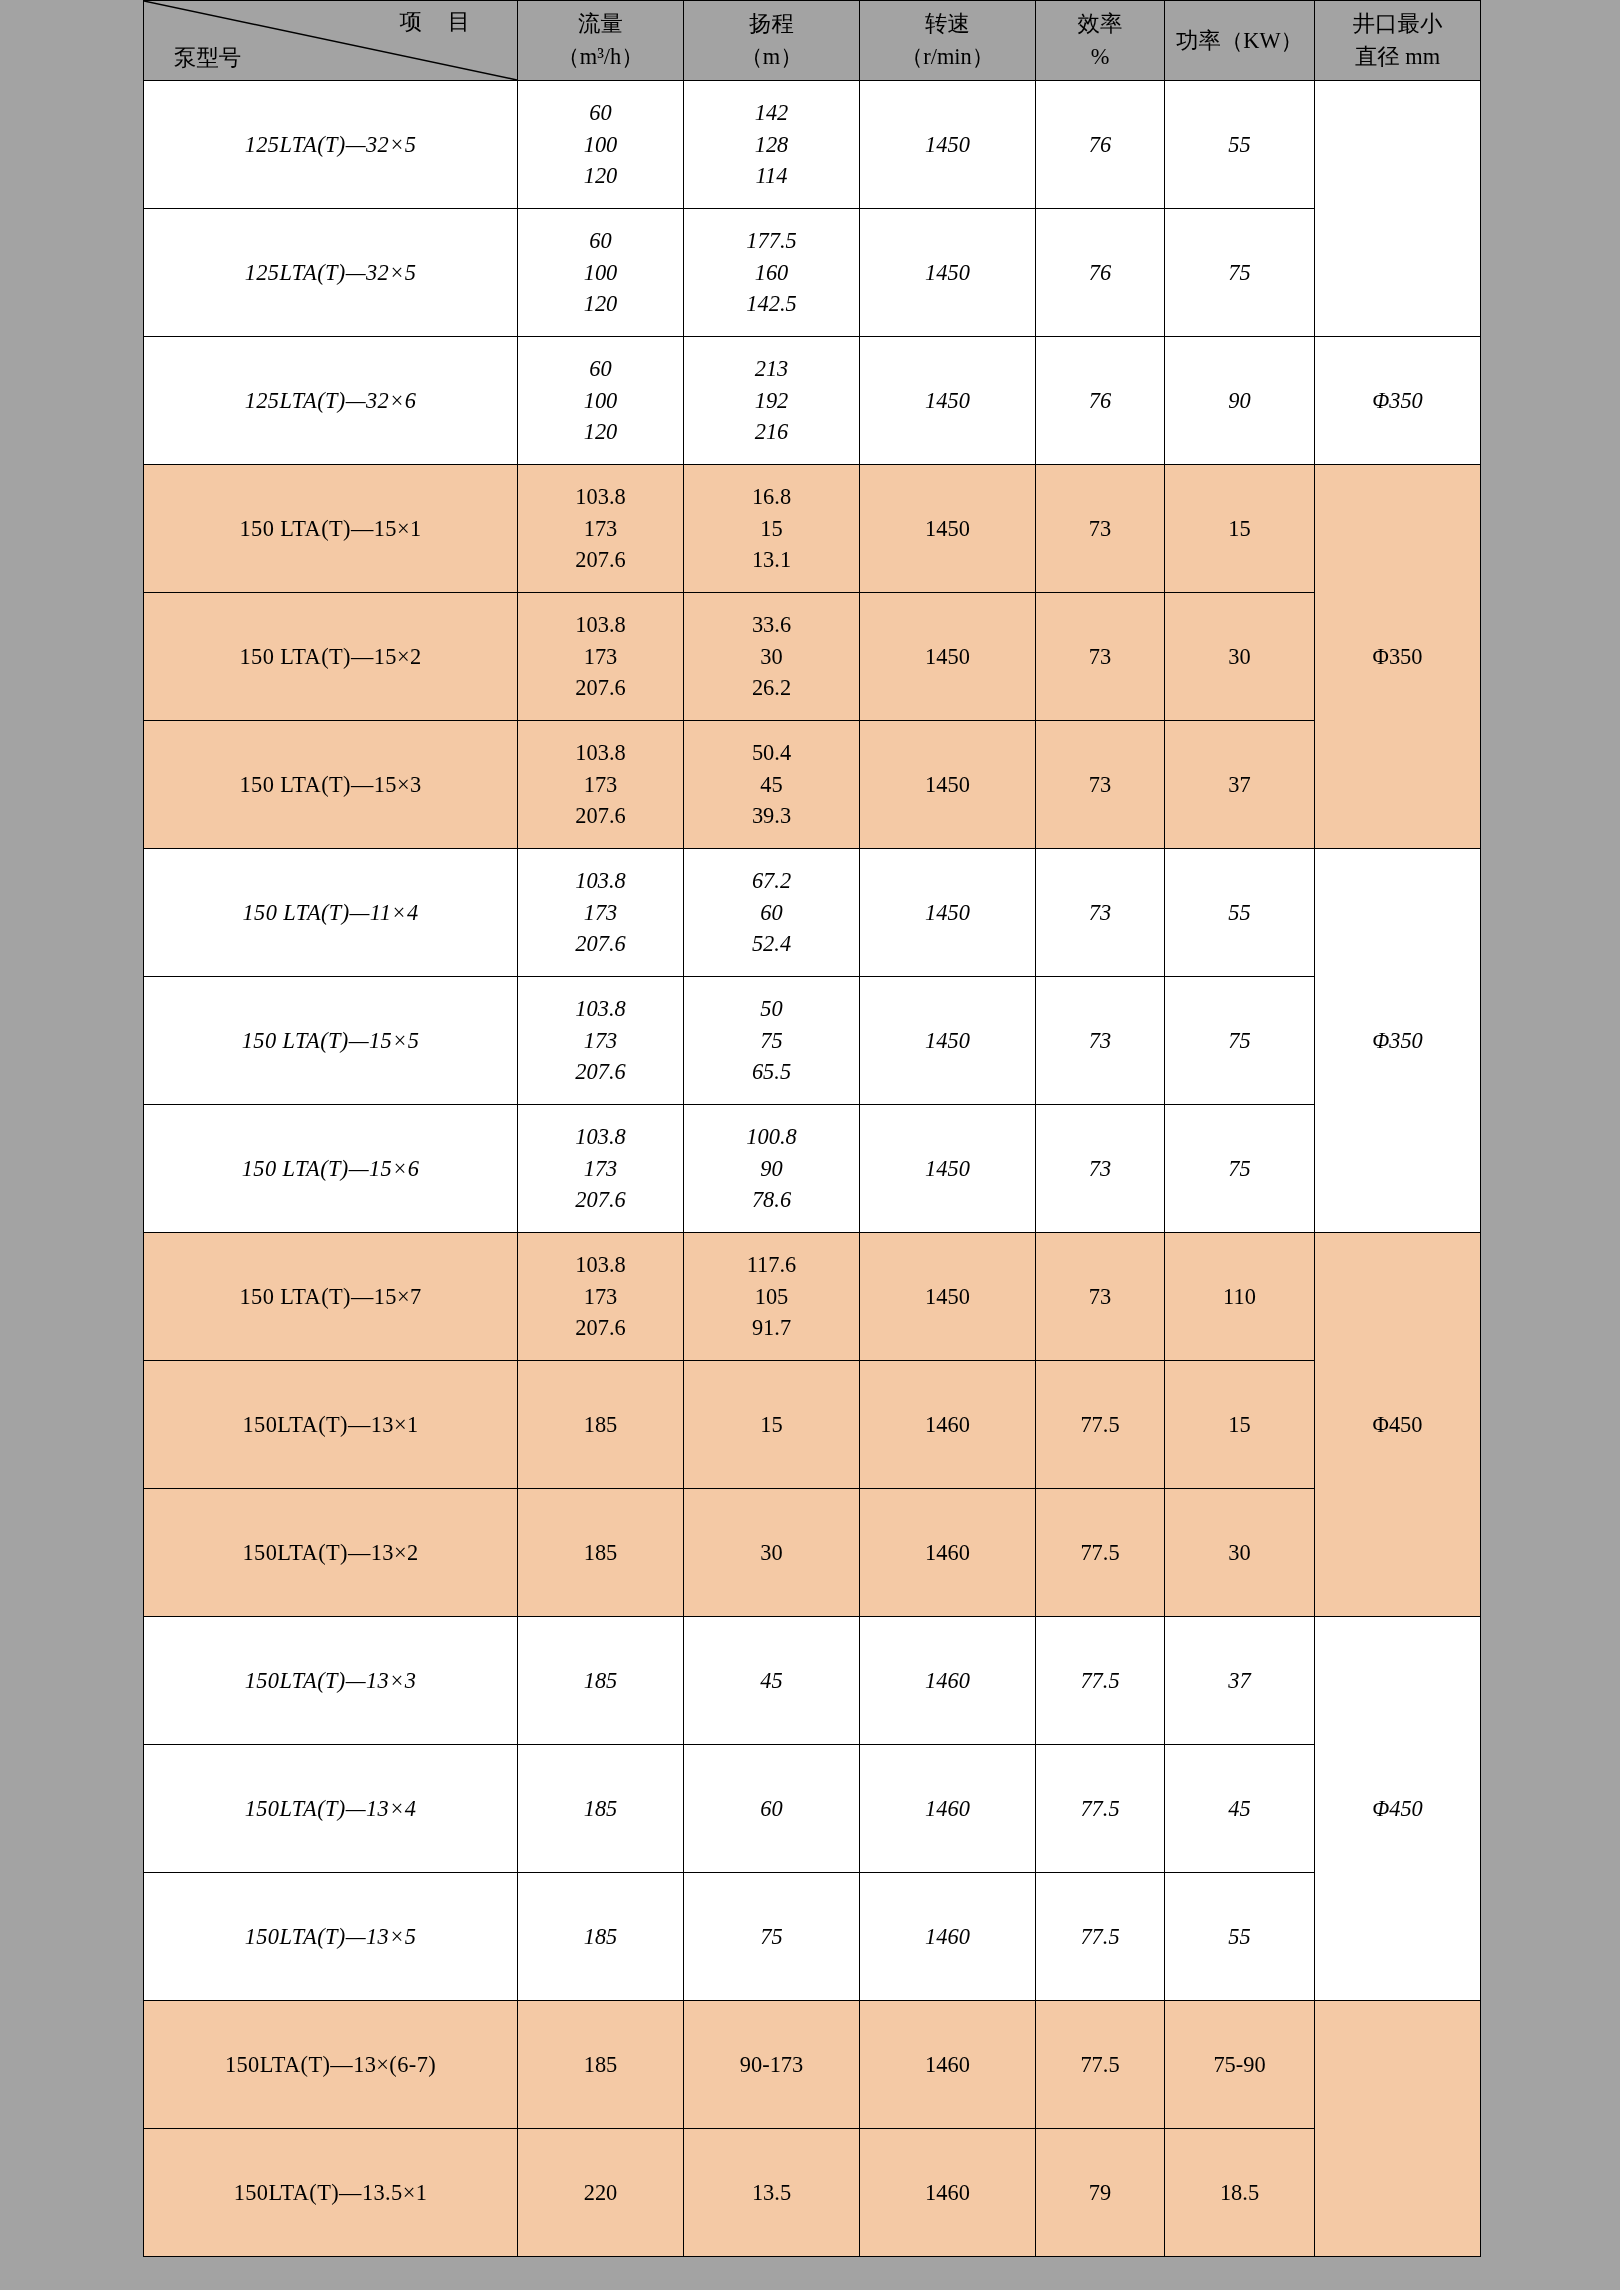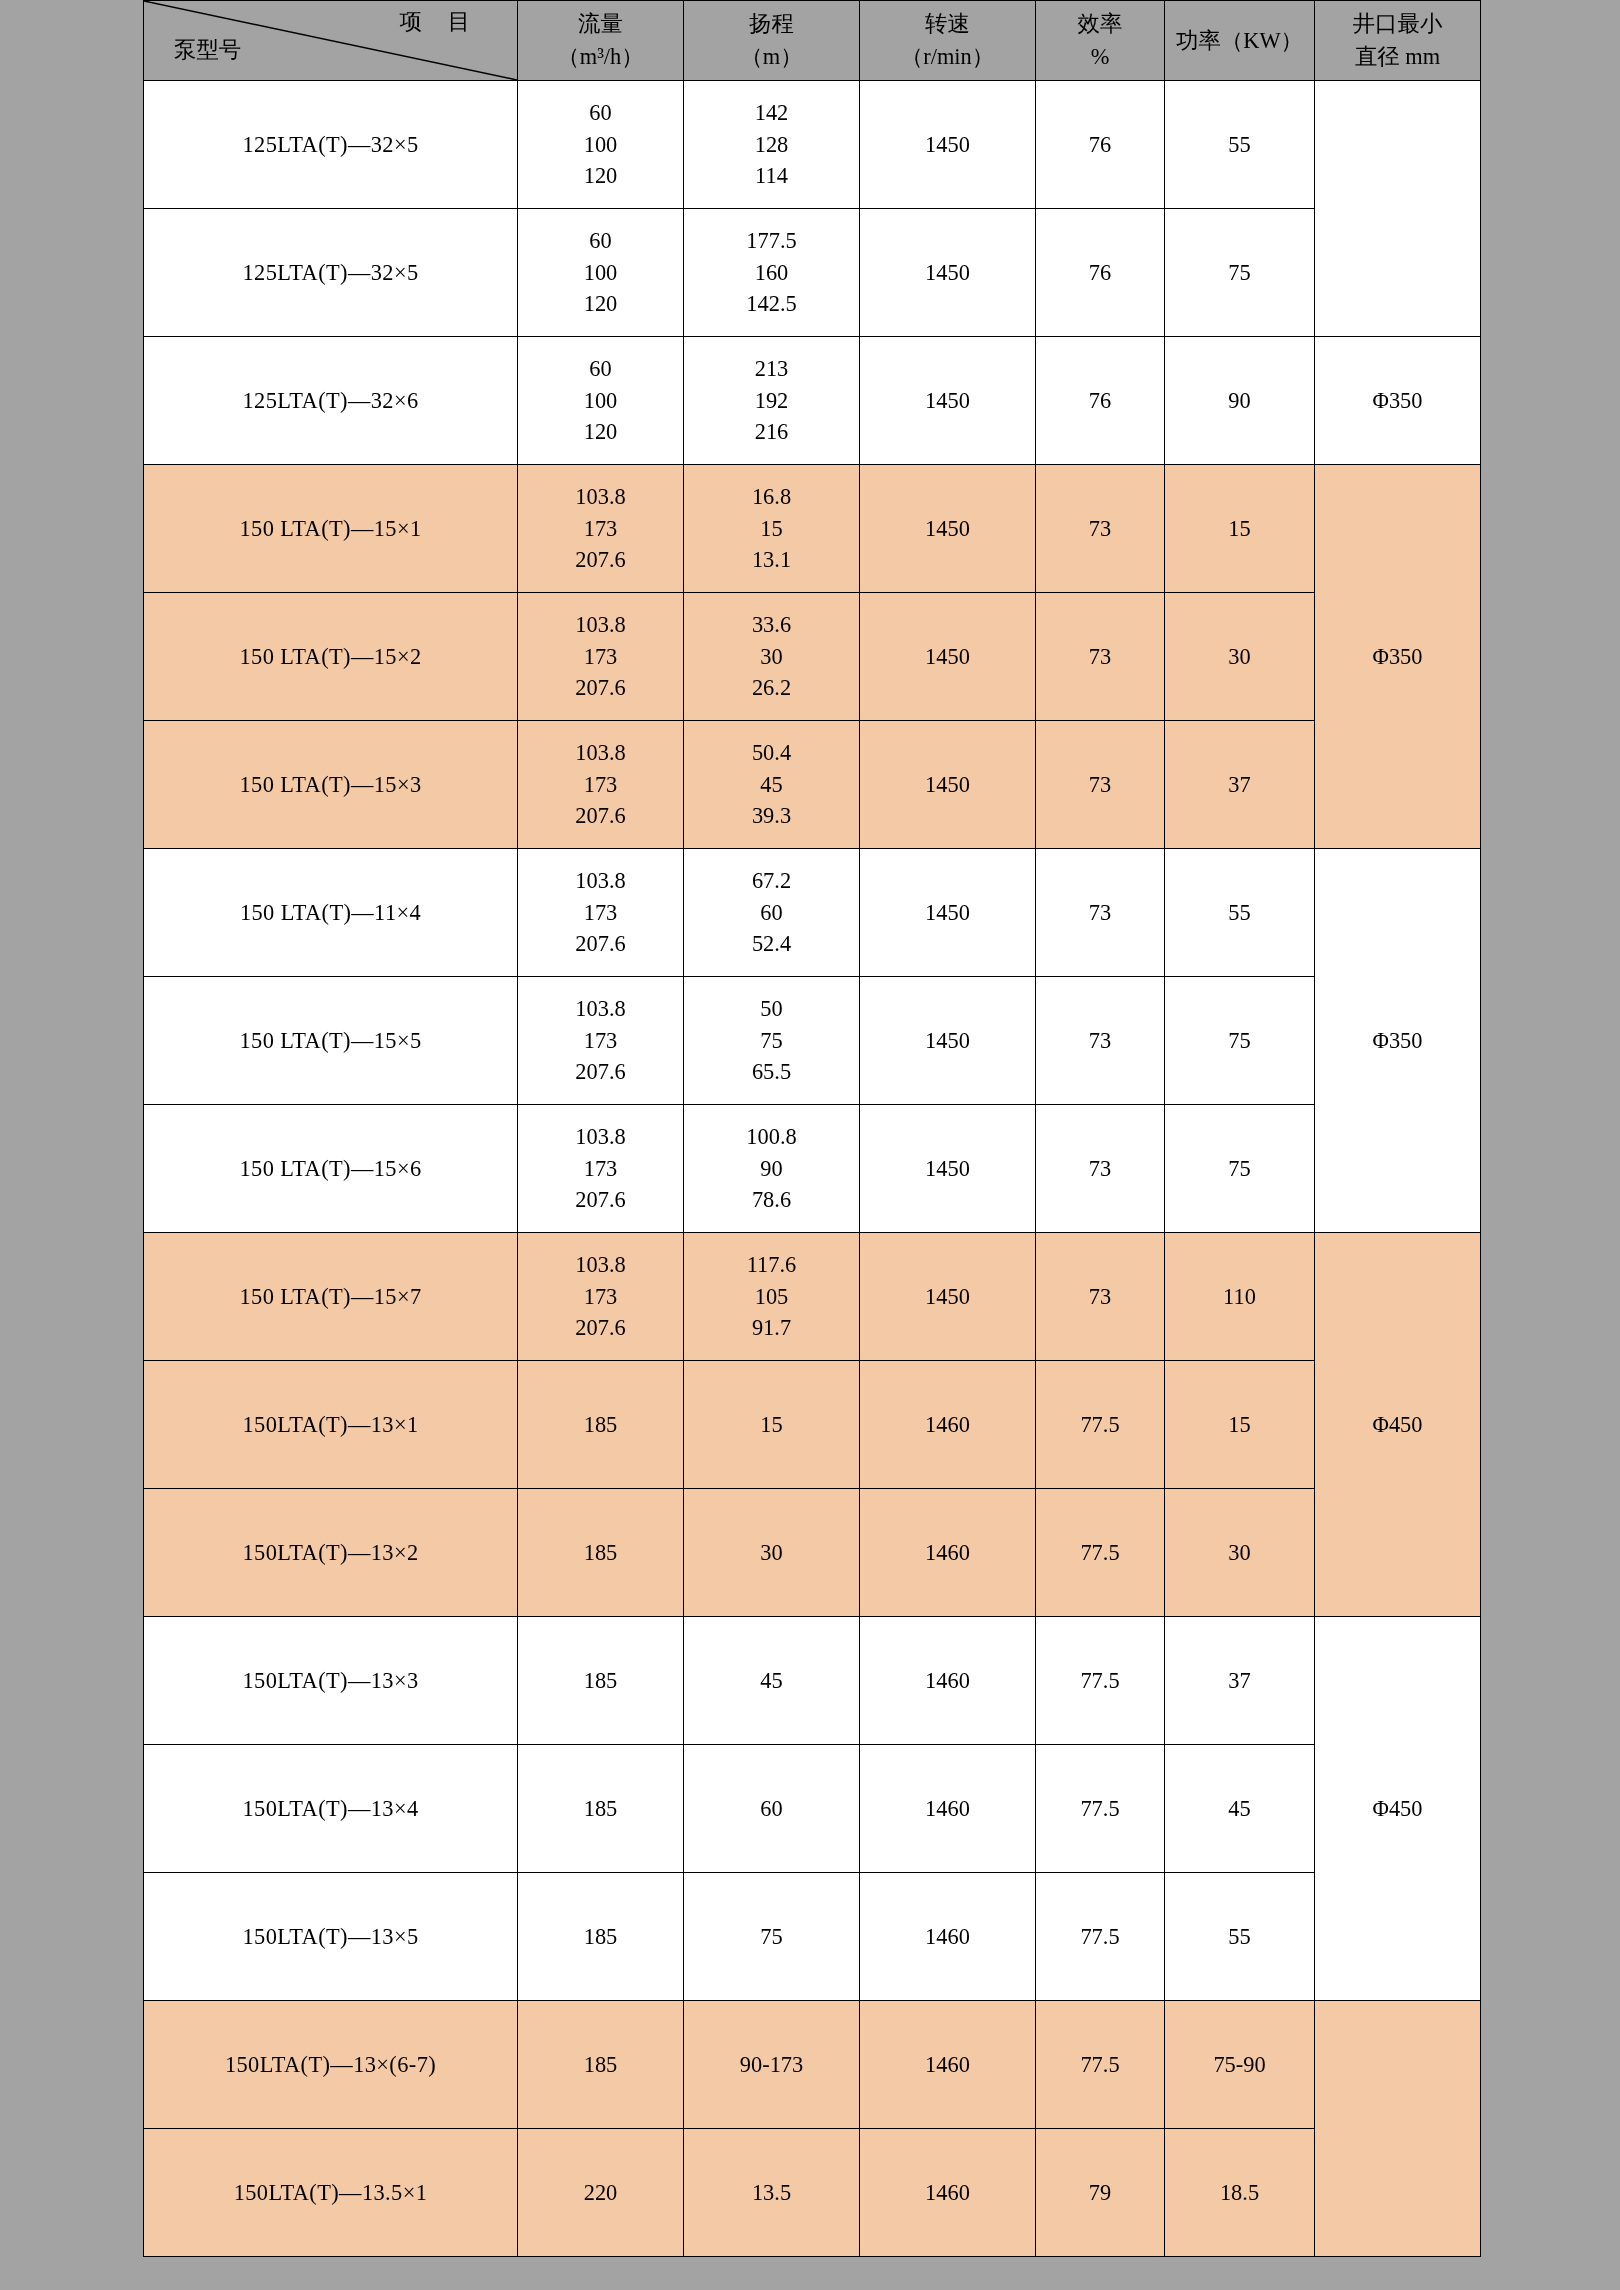--- a/index.html
+++ b/index.html
@@ -66,29 +66,29 @@
   .corner .top-lbl {
     position: absolute;
     right: 45px;
     top: 5.4px;
     font-size: 22.4px;
     letter-spacing: 1.8px;
   }
   .corner .bot-lbl {
     position: absolute;
     left: 30px;
-    bottom: 14px;
+    bottom: 6px;
     font-size: 22.4px;
   }
 
   .rowh-3 { height: 128px; }
   .rowh-1 { height: 128px; }
 
   .tinted { background: #f4c9a5; }
-  .plain  { background: #ffffff; }
+  .plain  { background: #ffffff; font-style: italic; }
 
   .stack span {
     display: block;
     line-height: 1.42;
   }
   .model {
     letter-spacing: 0.4px;
     font-size: 22.4px;
   }
   .nowrap { white-space: nowrap; }

